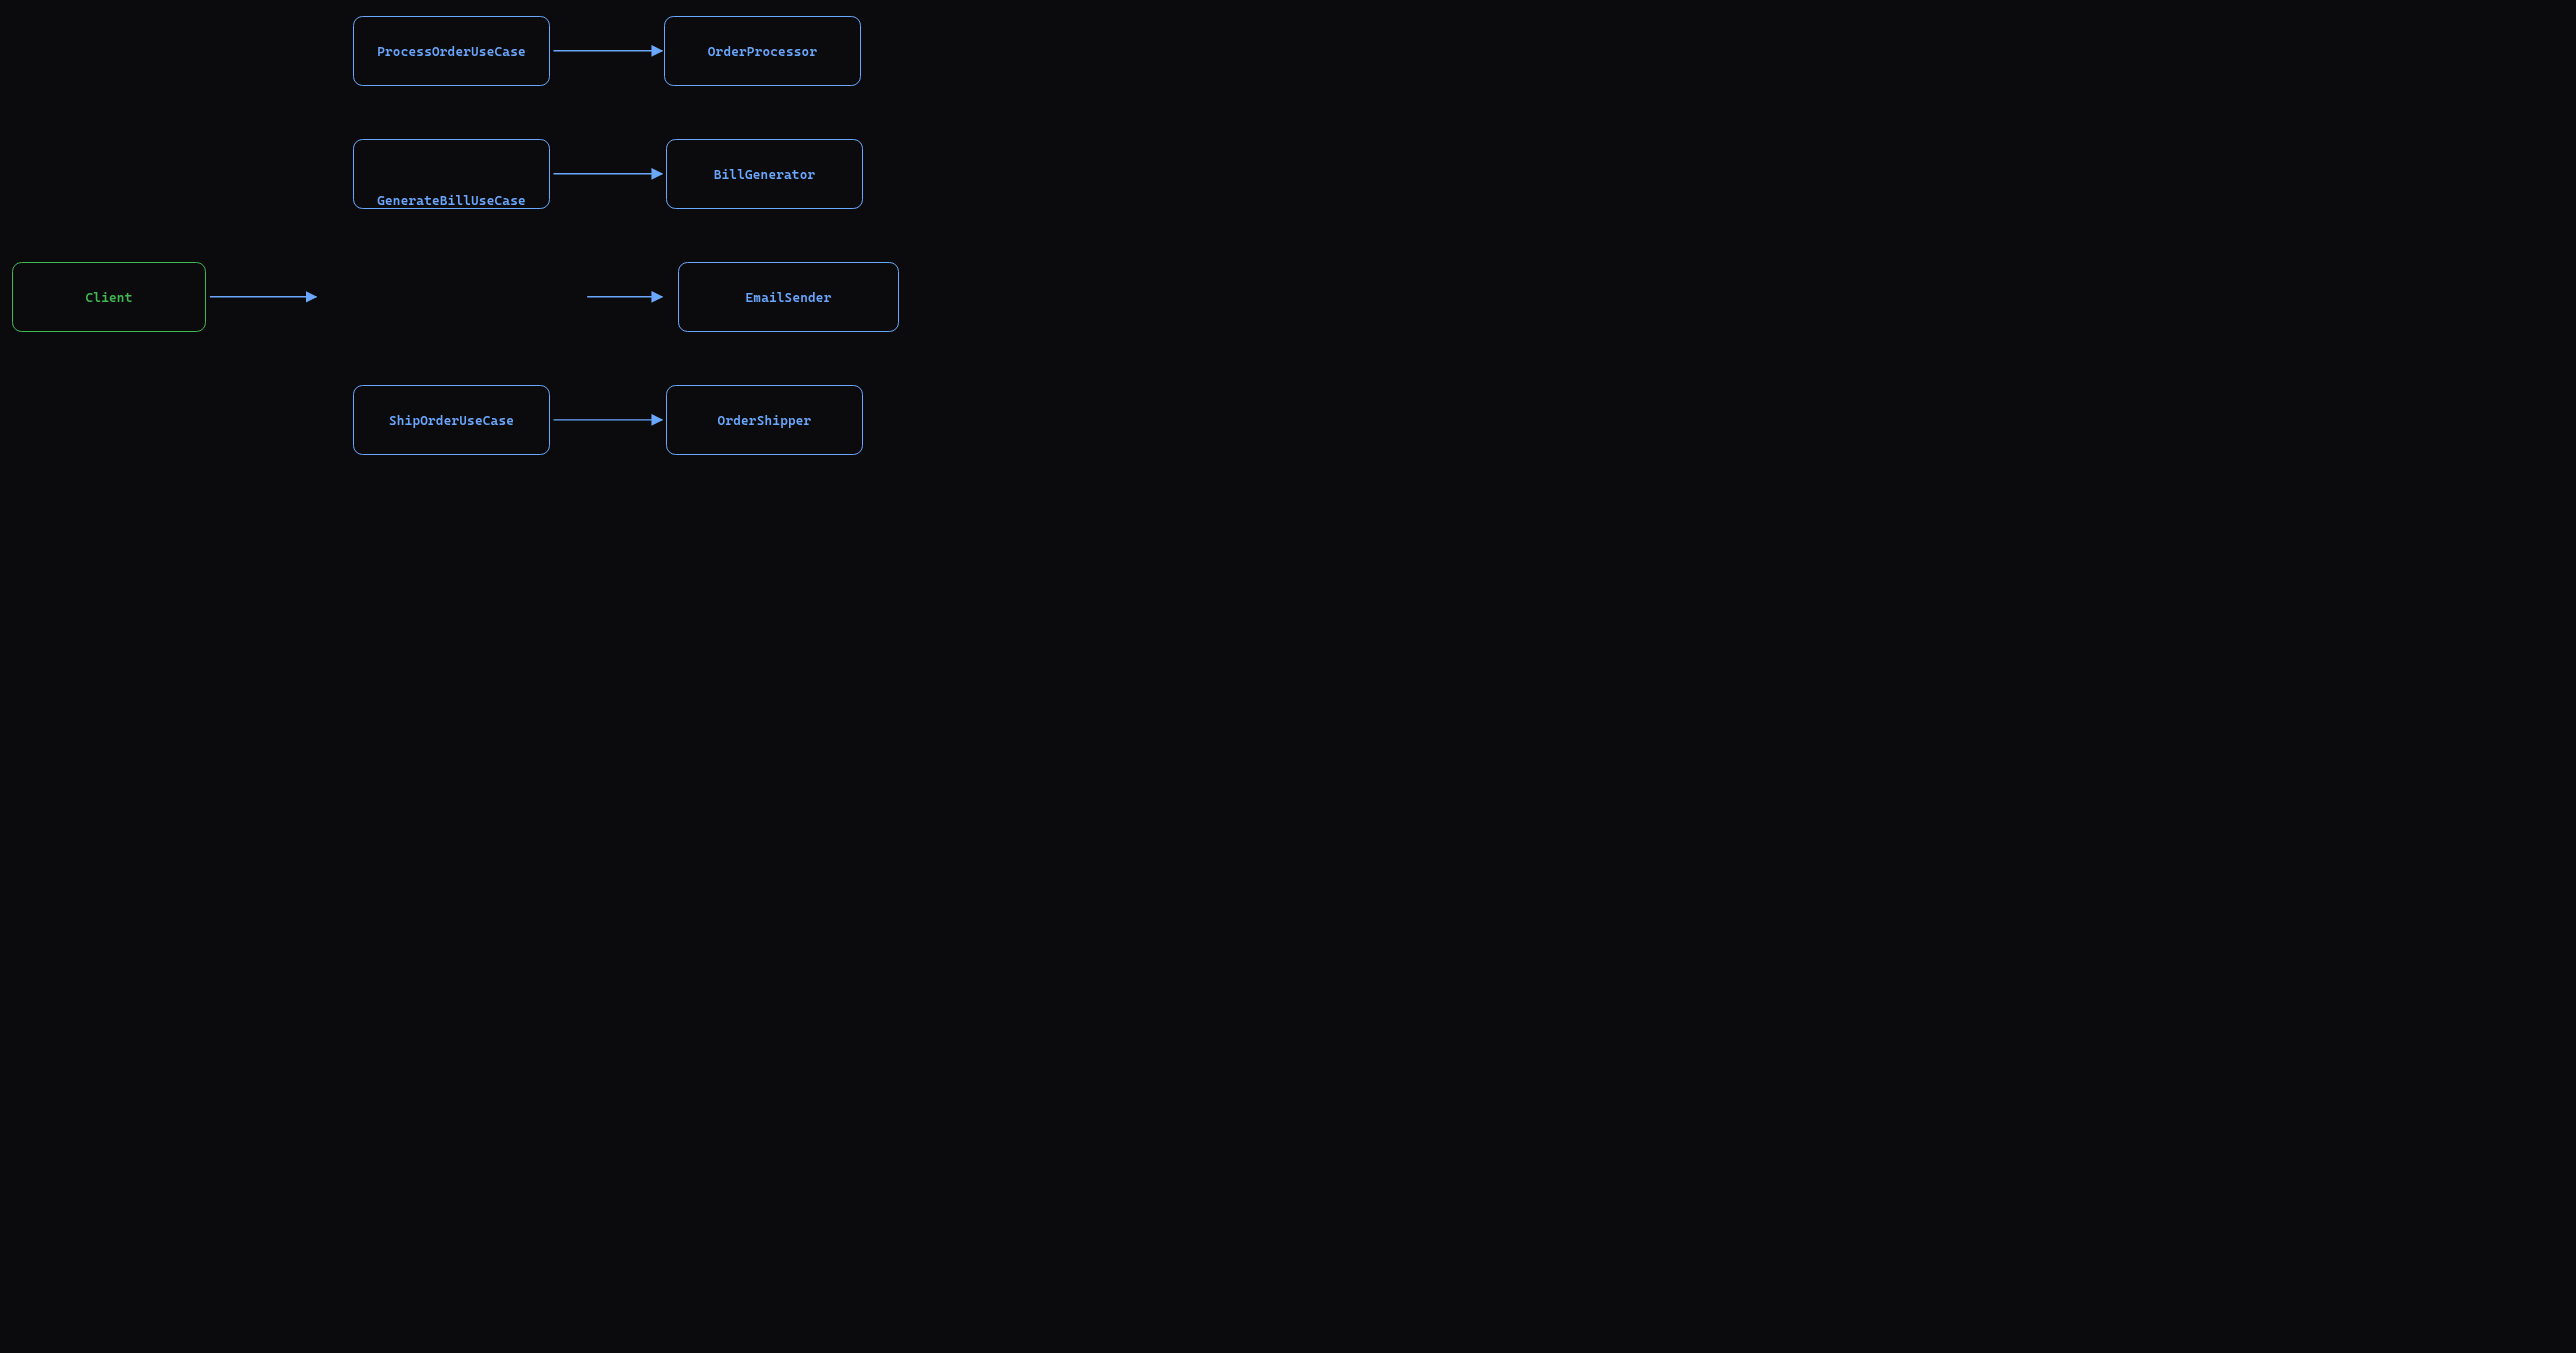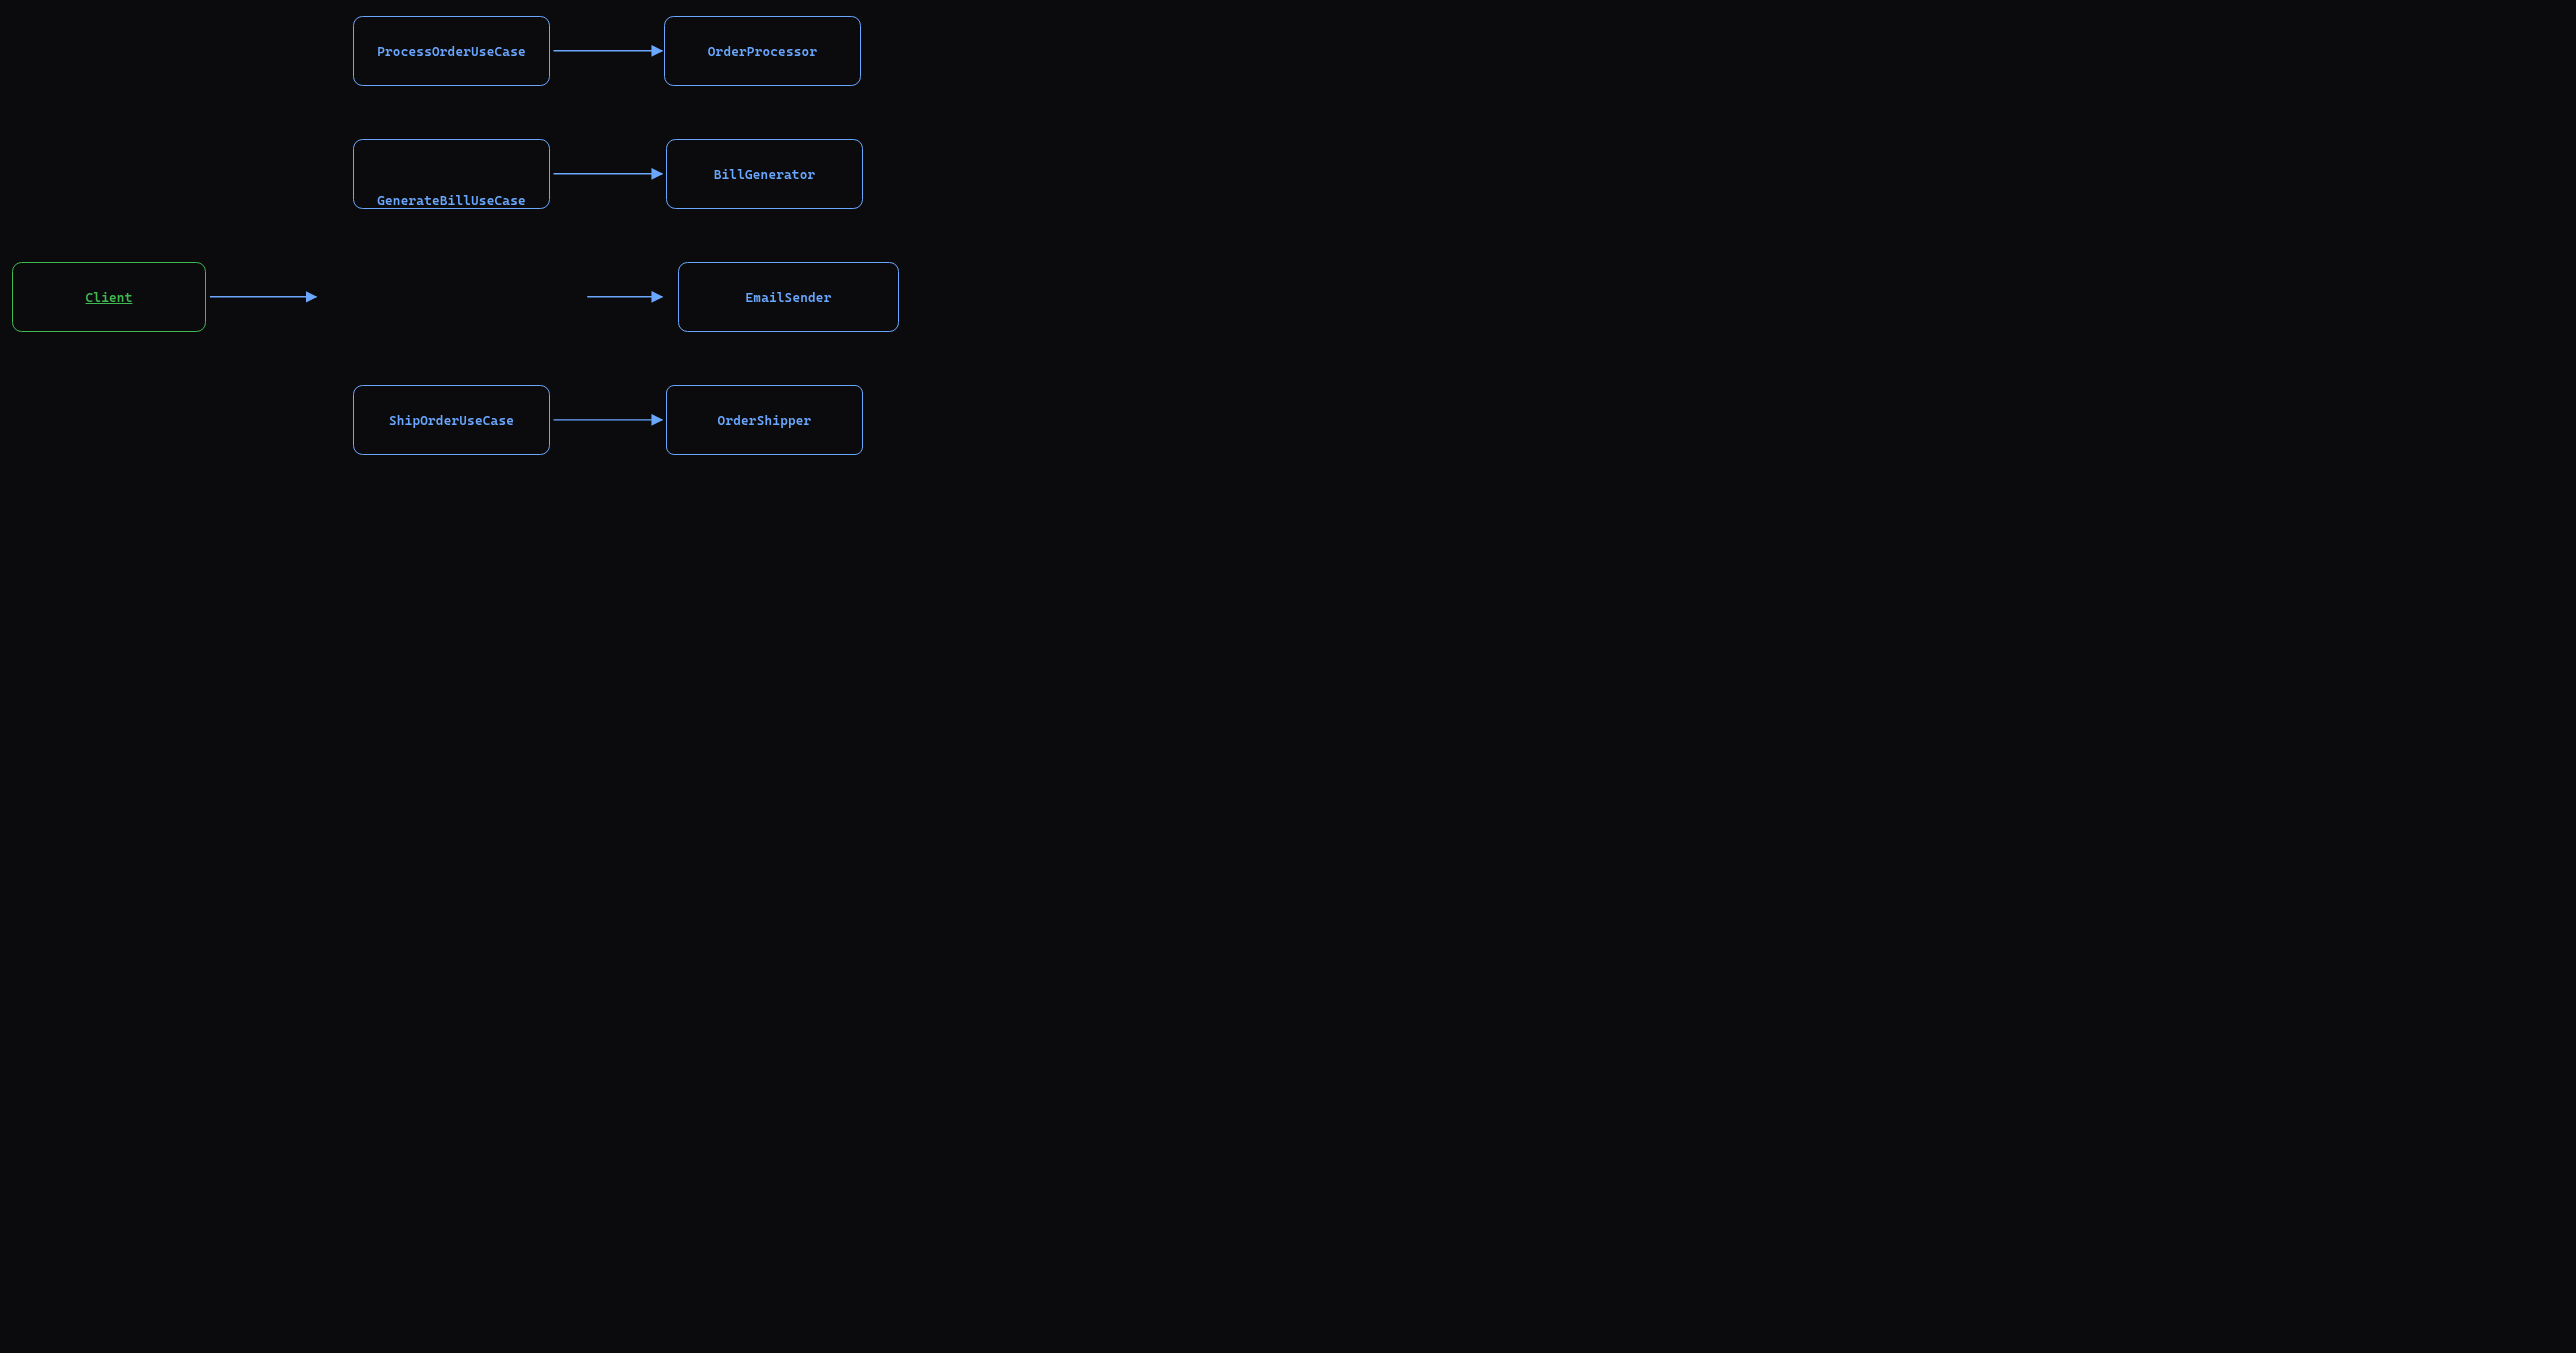--- a/index.html
+++ b/index.html
@@ -25,21 +25,20 @@
     align-items: center;
     justify-content: center;
     font-size: 13px;
     font-weight: 600;
     letter-spacing: 0.2px;
     box-sizing: border-box;
   }
   .node.green {
     border-color: #3fb950;
     color: #3fb950;
-    text-decoration: underline;
   }
   .node.blue {
     border-color: #6aa8ff;
     color: #6aa8ff;
   }
   svg.edges {
     position: absolute;
     left: 0;
     top: 0;
     width: 913px;
@@ -89,18 +88,18 @@
 
 
   <div class="node blue" id="n-email_sender" style="left: 666px; top: 262px; width: 221px; height: 70px; margin-left: 12px;">
     <span>EmailSender</span>
   </div>
 
   <div class="node blue" id="n-ship_order_uc" style="left: 353px; top: 385px; width: 197px; height: 70px;">
     <span>ShipOrderUseCase</span>
   </div>
 
-  <div class="node blue" id="n-order_shipper" style="left: 666px; top: 385px; width: 197px; height: 70px; border-radius: 8px;">
+  <div class="node blue" id="n-order_shipper" style="left: 666px; top: 385px; width: 197px; height: 70px;">
     <span>OrderShipper</span>
   </div>
 
 </div>
 
 
 </body></html>

